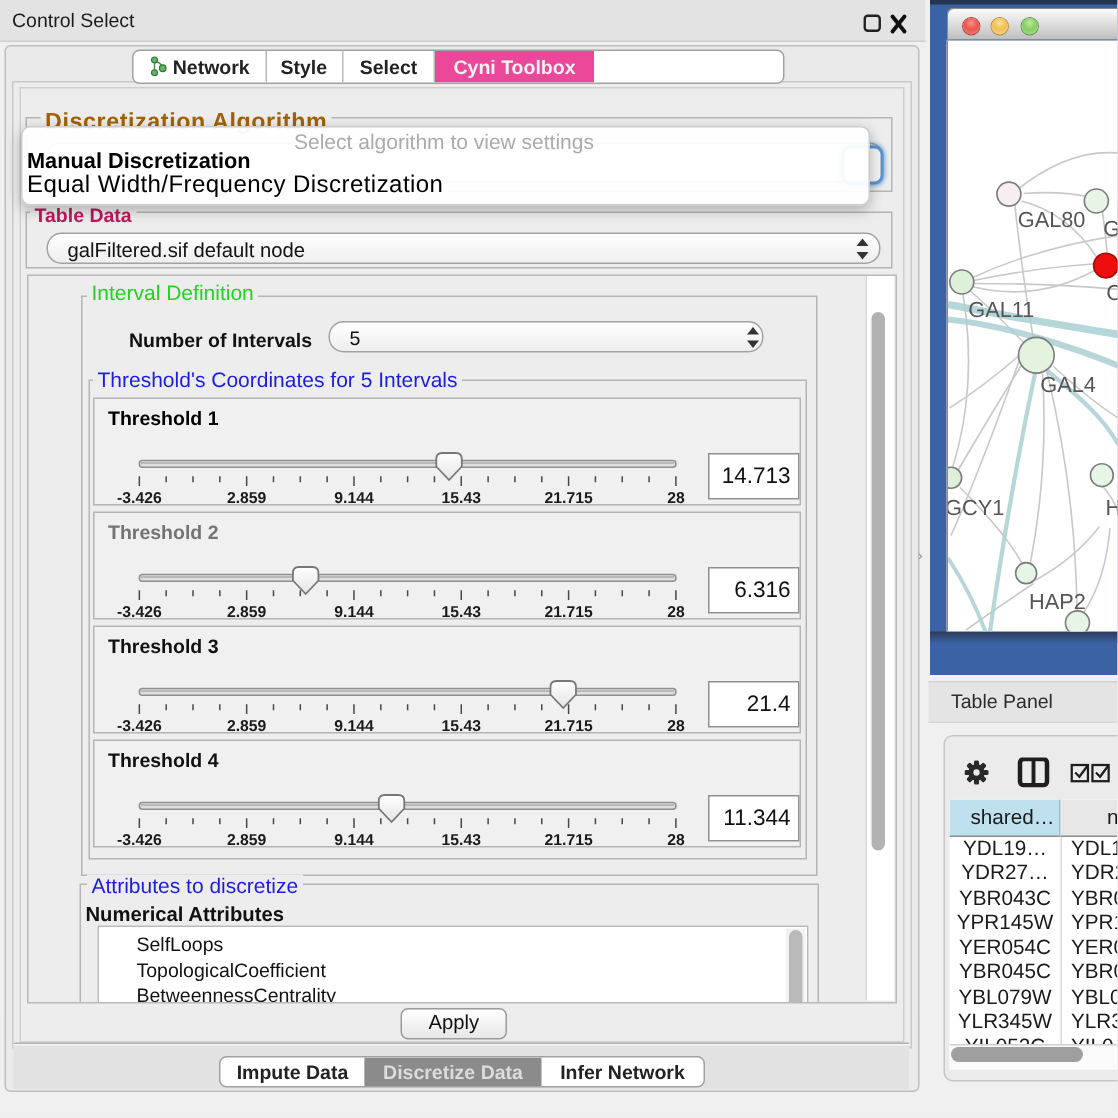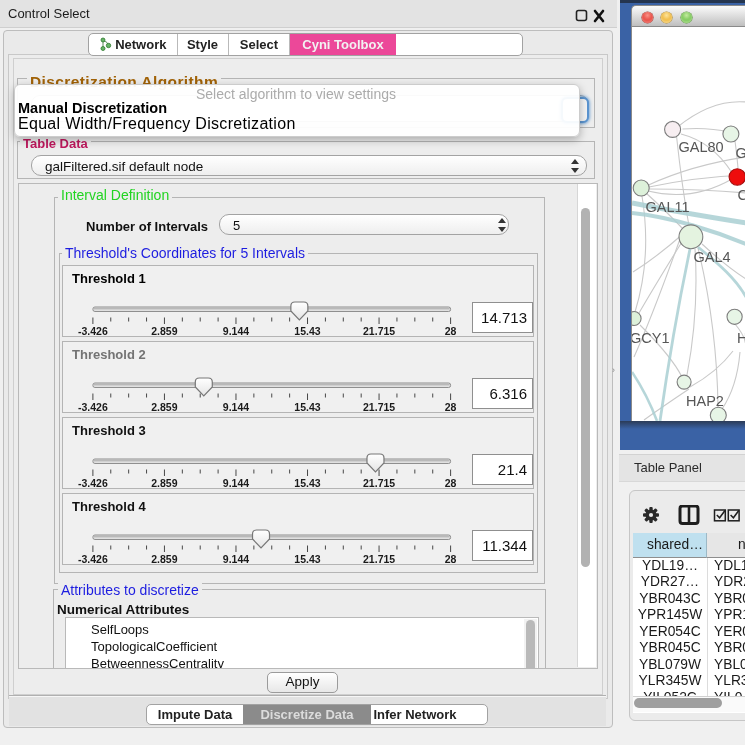--- a/index.html
+++ b/index.html
@@ -178,23 +178,23 @@
 
   <div class="abs" style="left:577px;top:184px;width:18px;height:483px;background:#ffffff;border-left:1px solid #d6d6d6;"></div>
   <div class="abs" style="left:581px;top:208px;width:9px;height:359px;background:#b2b2b2;border-radius:5px;"></div>
 
   <div class="abs" style="left:267px;top:672px;width:69px;height:19px;background:linear-gradient(#ffffff,#e7e7e7);border:1px solid #9b9b9b;border-radius:5px;text-align:center;line-height:18px;font-size:13.5px;color:#111;">Apply</div>
 
   <div class="abs" style="left:9px;top:695px;width:597px;height:1px;background:#b0b0b0;"></div>
   <div class="abs" style="left:9px;top:696px;width:597px;height:1px;background:#f6f6f6;"></div>
   <div class="abs" style="left:9px;top:697px;width:597px;height:29px;background:#e2e2e2;"></div>
 
-  <div class="abs" style="left:146px;top:704px;width:322px;height:19px;background:#fff;border:1px solid #a2a2a2;border-radius:5px;overflow:hidden;font-size:13px;font-weight:bold;color:#222;padding-left:18px;">
+  <div class="abs" style="left:146px;top:704px;width:322px;height:19px;background:#fff;border:1px solid #a2a2a2;border-radius:5px;overflow:hidden;font-size:13px;font-weight:bold;color:#222;">
     <div class="abs" style="left:0;top:0;width:96px;height:19px;border-right:1px solid #b9b9b9;text-align:center;line-height:19px;">Impute Data</div>
-    <div class="abs" style="left:96px;top:0;width:128px;height:19px;background:#8b8b8b;color:#dcdcdc;text-align:center;line-height:19px;">Discretize Data</div>
+    <div class="abs" style="left:96px;top:0;width:118px;height:19px;background:#8b8b8b;color:#dcdcdc;text-align:center;line-height:19px;">Discretize Data</div>
     <div class="abs" style="left:214px;top:0;width:108px;height:19px;text-align:center;line-height:19px;">Infer Network</div>
   </div>
 
   <div class="abs" style="left:612px;top:365px;font-size:9px;color:#8a8a8a;">›</div>
 
   <div class="abs" style="left:620px;top:0;width:125px;height:450px;background:#3a62a5;"></div>
   <div class="abs" style="left:620px;top:0;width:125px;height:3px;background:#25354f;"></div>
   <div class="abs" style="left:620px;top:421px;width:125px;height:8px;background:linear-gradient(#2b3b57,#3a62a5);"></div>
 
   <div class="abs" style="left:631px;top:5px;width:114px;height:22px;background:linear-gradient(#fbfbfb,#bfbfbf);border:1px solid #8a8a8a;border-right:none;border-radius:5px 0 0 0;box-sizing:border-box;"></div>

